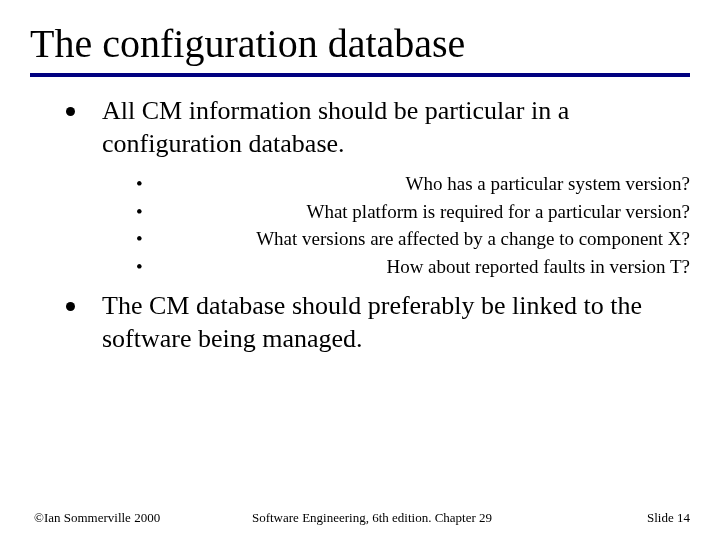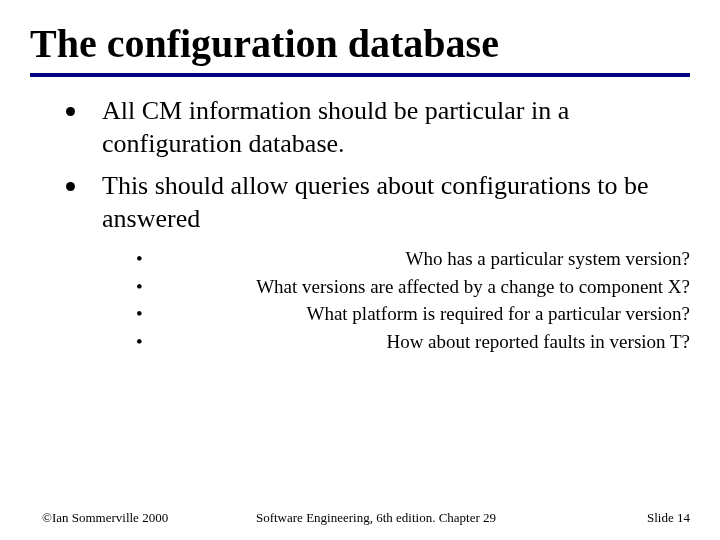--- a/index.html
+++ b/index.html
@@ -15,21 +15,21 @@
   }
   .slide {
     box-sizing: border-box;
     width: 720px;
     height: 540px;
     padding: 20px 30px 0 30px;
     position: relative;
   }
   .title {
     font-size: 40px;
-    font-weight: bold;
+    font-weight: normal;
     margin: 0 0 6px 0;
   }
   .rule {
     border: none;
     border-top: 4px solid #000080;
     margin: 0 0 18px 0;
   }
   ul.level1 {
     list-style: none;
     margin: 0;
@@ -67,21 +67,21 @@
   ul.level2 > li::before {
     content: "\2022";
     position: absolute;
     left: 8px;
     top: 0;
     font-size: 19px;
     color: #000;
   }
   .footer {
     position: absolute;
-    left: 12px;
+    left: 4px;
     right: 0;
     bottom: 14px;
     padding: 0 30px;
     font-size: 13px;
     display: flex;
     justify-content: space-between;
     align-items: baseline;
   }
   .footer .center {
     position: absolute;
@@ -97,29 +97,31 @@
 </style>
 </head>
 <body>
 
 <div class="slide">
   <h1 class="title">The configuration database</h1>
   <hr class="rule">
 
   <ul class="level1">
     <li>All CM information should be particular in a configuration database.</li>
-    <li>This should allow queries about configurations to be  answered</li>
   </ul>
 
   <ul class="level2">
     <li>Who has a particular system version?</li>
+    <li>What platform is required for a particular version?</li>
     <li>What versions are affected by a change to component X?</li>
-    <li>What platform is required for a particular version?</li>
     <li>How about reported faults in version T?</li>
   </ul>
 
+  <ul class="level1">
+    <li>The CM database should preferably be linked to the software being managed.</li>
+  </ul>
 
   <div class="footer">
     <span class="left">©Ian Sommerville 2000</span>
     <span class="center">Software Engineering, 6th edition. Chapter 29</span>
     <span class="right">Slide 14</span>
   </div>
 </div>
 
 </body></html>

